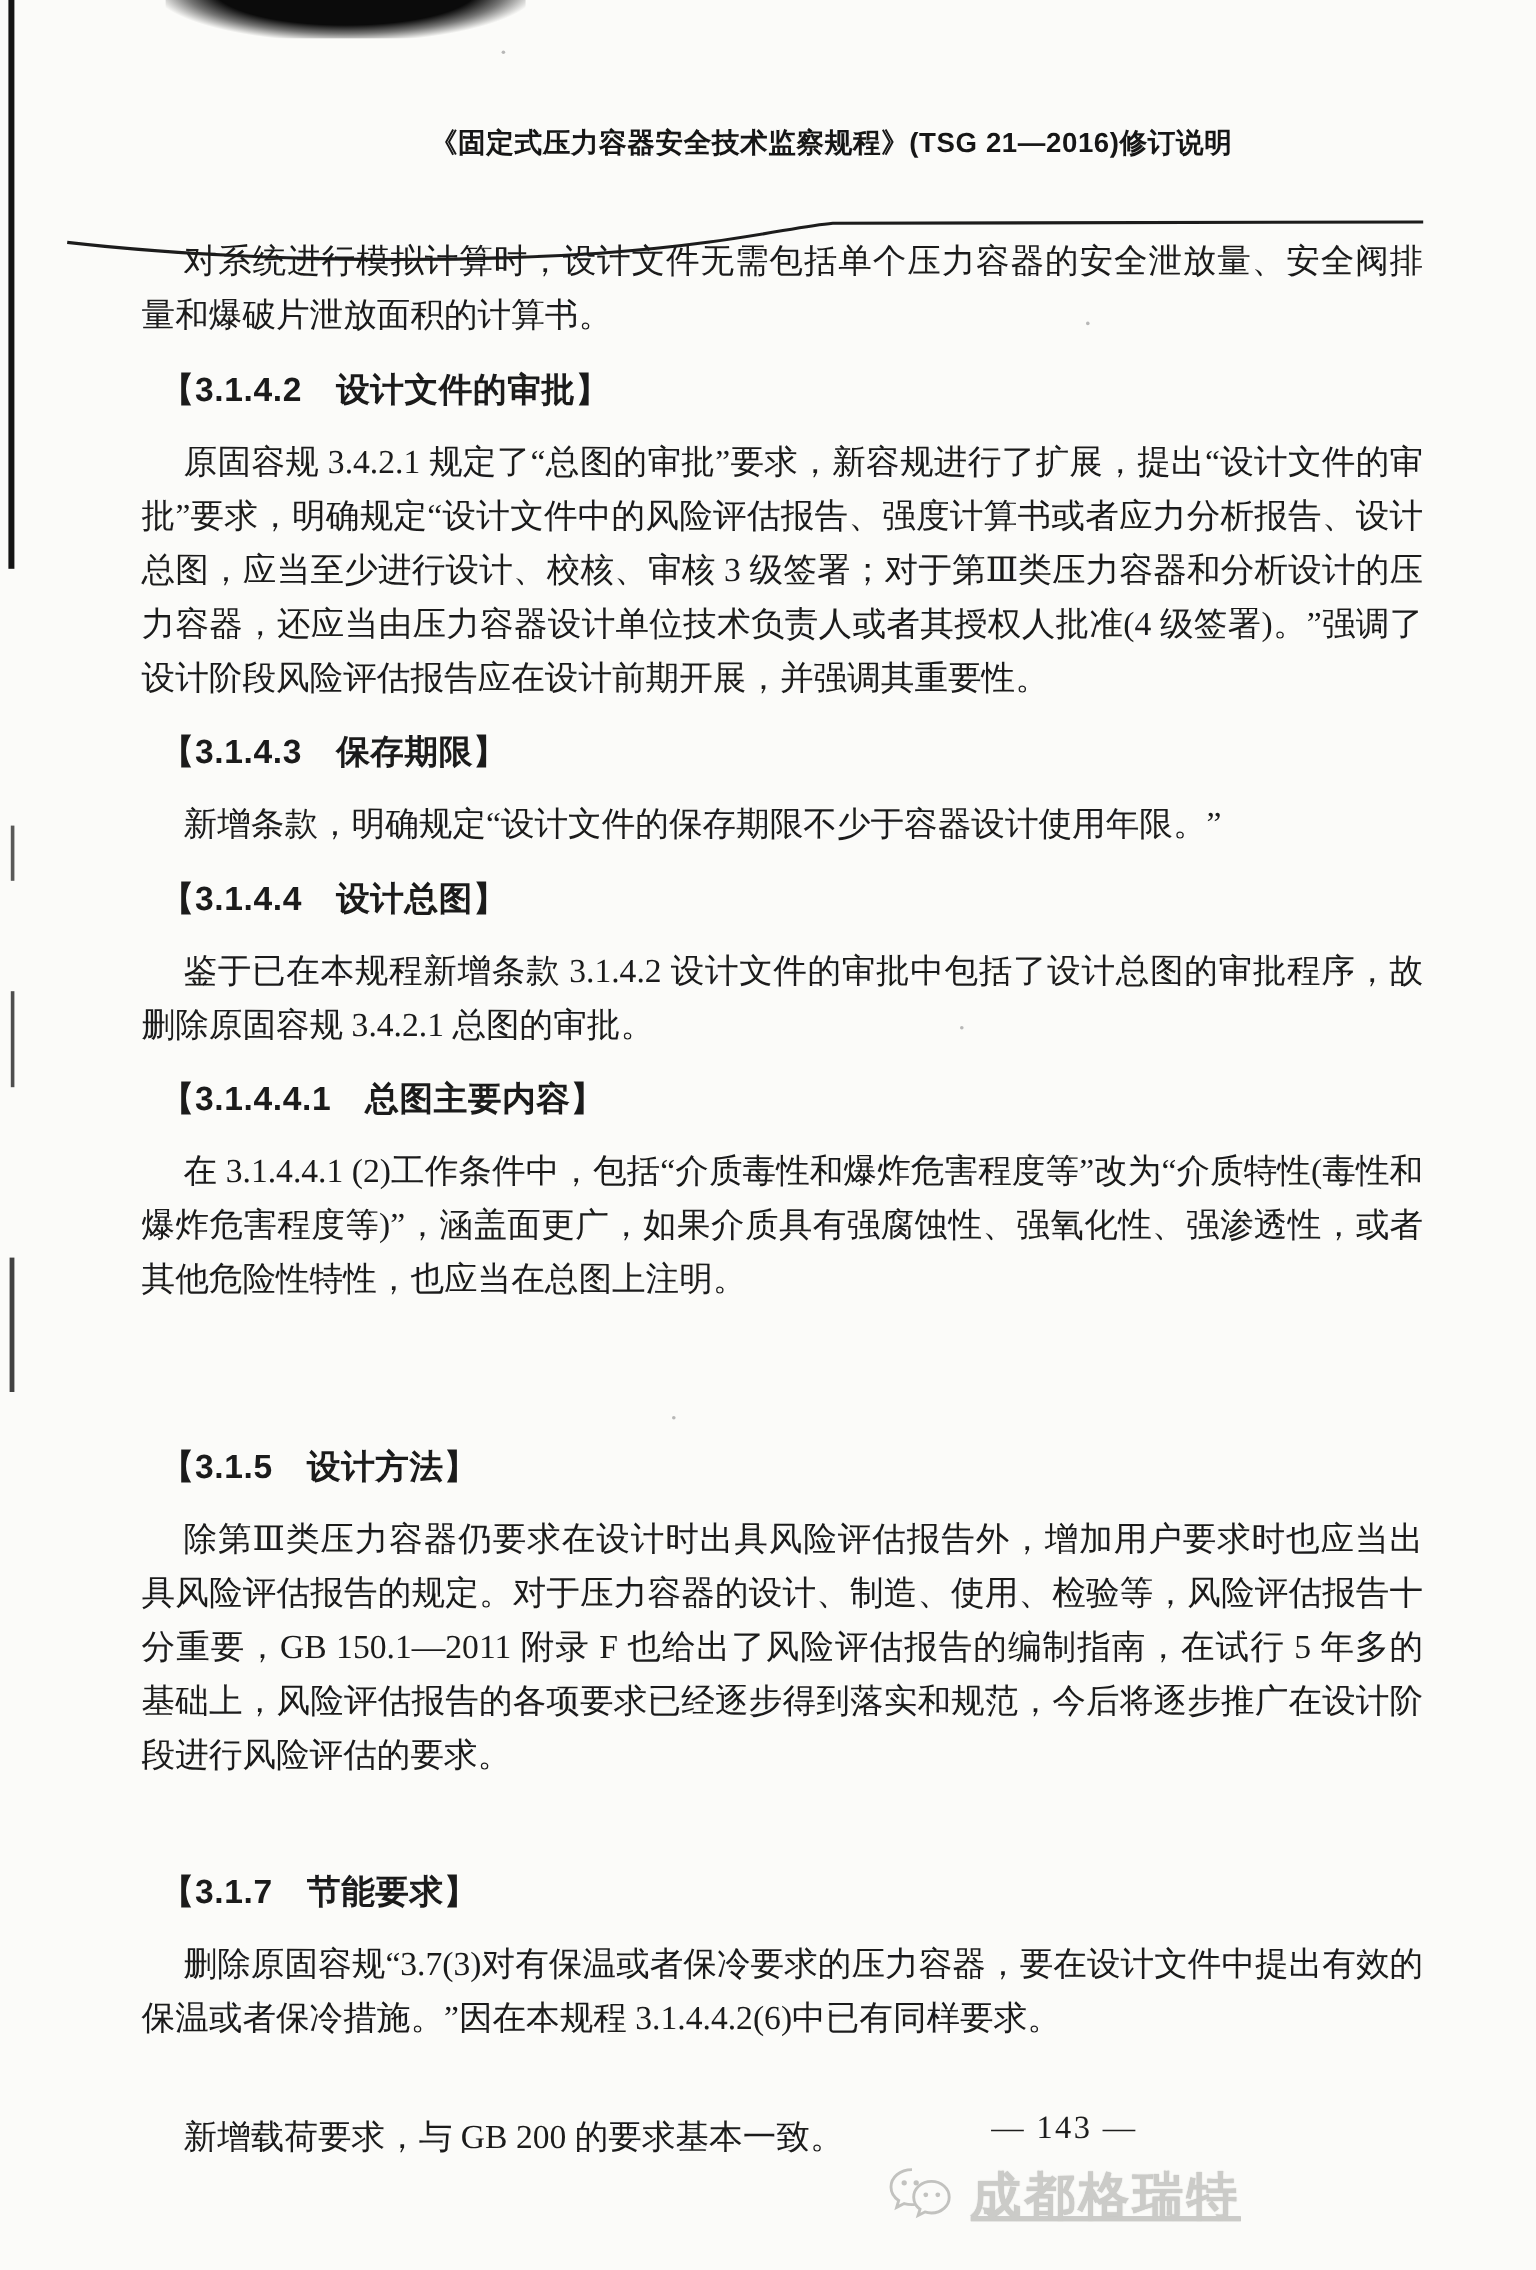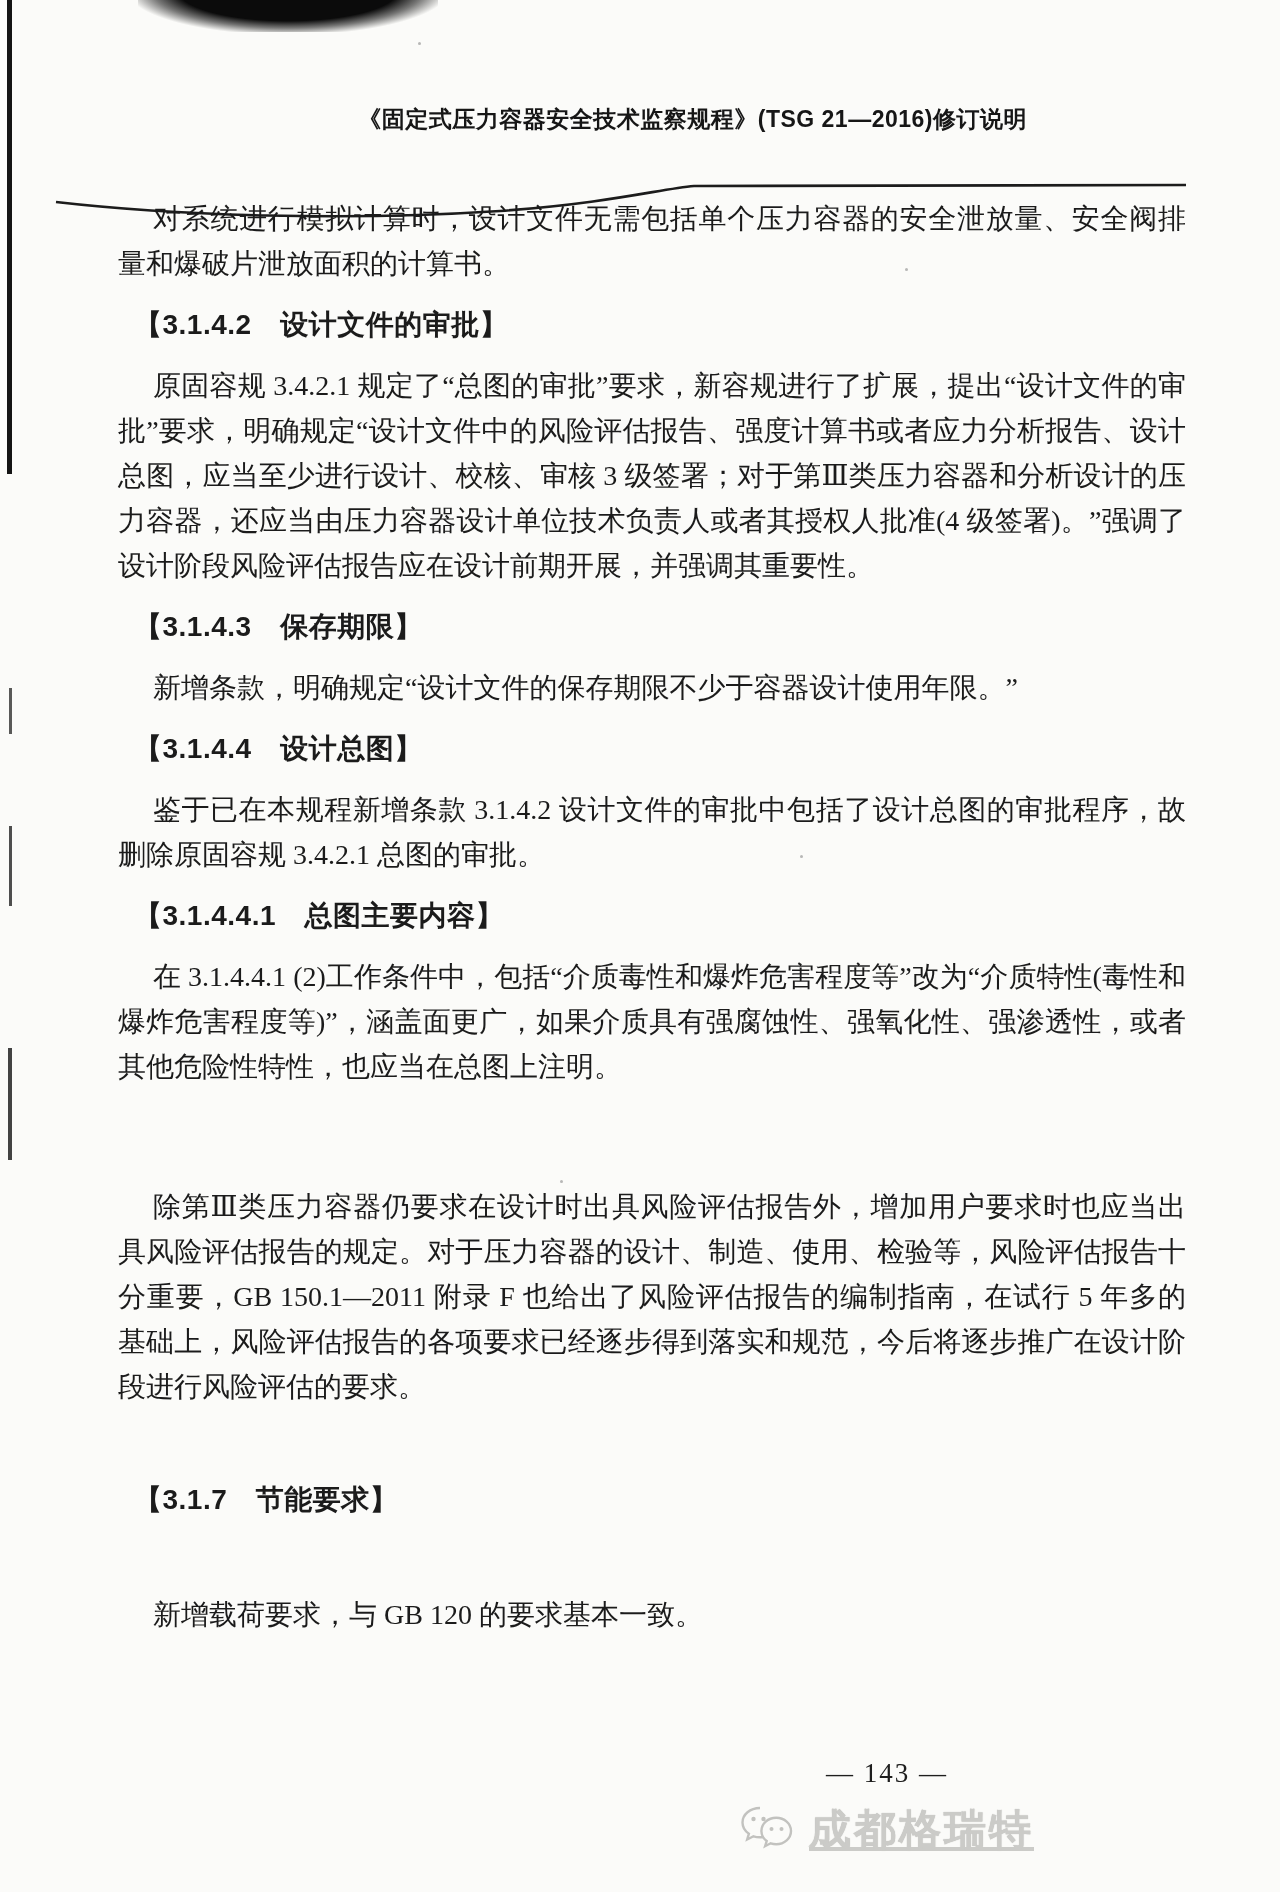--- a/index.html
+++ b/index.html
@@ -93,25 +93,27 @@
     <p class="para">对系统进行模拟计算时，设计文件无需包括单个压力容器的安全泄放量、安全阀排量和爆破片泄放面积的计算书。</p>
     <h3 class="heading">【3.1.4.2　设计文件的审批】</h3>
     <p class="para">原固容规 3.4.2.1 规定了“总图的审批”要求，新容规进行了扩展，提出“设计文件的审批”要求，明确规定“设计文件中的风险评估报告、强度计算书或者应力分析报告、设计总图，应当至少进行设计、校核、审核 3 级签署；对于第Ⅲ类压力容器和分析设计的压力容器，还应当由压力容器设计单位技术负责人或者其授权人批准(4 级签署)。”强调了设计阶段风险评估报告应在设计前期开展，并强调其重要性。</p>
     <h3 class="heading">【3.1.4.3　保存期限】</h3>
     <p class="para">新增条款，明确规定“设计文件的保存期限不少于容器设计使用年限。”</p>
     <h3 class="heading">【3.1.4.4　设计总图】</h3>
     <p class="para">鉴于已在本规程新增条款 3.1.4.2 设计文件的审批中包括了设计总图的审批程序，故删除原固容规 3.4.2.1 总图的审批。</p>
     <h3 class="heading">【3.1.4.4.1　总图主要内容】</h3>
     <p class="para">在 3.1.4.4.1 (2)工作条件中，包括“介质毒性和爆炸危害程度等”改为“介质特性(毒性和爆炸危害程度等)”，涵盖面更广，如果介质具有强腐蚀性、强氧化性、强渗透性，或者其他危险性特性，也应当在总图上注明。</p>
     <div class="gap-a"></div>
+    <h3 class="heading">【3.1.5　设计方法】</h3>
     <p class="para">除第Ⅲ类压力容器仍要求在设计时出具风险评估报告外，增加用户要求时也应当出具风险评估报告的规定。对于压力容器的设计、制造、使用、检验等，风险评估报告十分重要，GB 150.1—2011 附录 F 也给出了风险评估报告的编制指南，在试行 5 年多的基础上，风险评估报告的各项要求已经逐步得到落实和规范，今后将逐步推广在设计阶段进行风险评估的要求。</p>
     <div class="gap-b"></div>
     <h3 class="heading">【3.1.7　节能要求】</h3>
+    <p class="para">删除原固容规“3.7(3)对有保温或者保冷要求的压力容器，要在设计文件中提出有效的保温或者保冷措施。”因在本规程 3.1.4.4.2(6)中已有同样要求。</p>
     <div class="gap-c"></div>
-    <p class="para">新增载荷要求，与 GB 120 的要求基本一致。</p>
+    <p class="para">新增载荷要求，与 GB 200 的要求基本一致。</p>
   </div>
 
   <div class="footer-page-number">— 143 —</div>
 
   <div class="watermark">
     <svg width="62" height="50" viewBox="0 0 62 50">
       <g fill="none" stroke="#c2c2bf" stroke-width="2.4">
         <path d="M21,3 C11,3 3.5,9.5 3.5,17.5 c0,4.6 2.5,8.6 6.4,11.2 L8.2,34.5 l6.3,-3.2 c2,0.6 4.2,0.9 6.5,0.9 1,0 2,-0.1 3,-0.2"></path>
         <path d="M24,32.2 c-1,-1.9 -1.6,-4 -1.6,-6.2 c0,-7.3 6.6,-13.2 14.8,-13.2 c8.2,0 14.8,5.9 14.8,13.2 c0,7.3 -6.6,13.2 -14.8,13.2 c-1.9,0 -3.8,-0.3 -5.5,-0.9 l-5.6,2.9 1.6,-5.2 c-1.5,-1 -2.7,-2.3 -3.7,-3.8 z"></path>
       </g>

